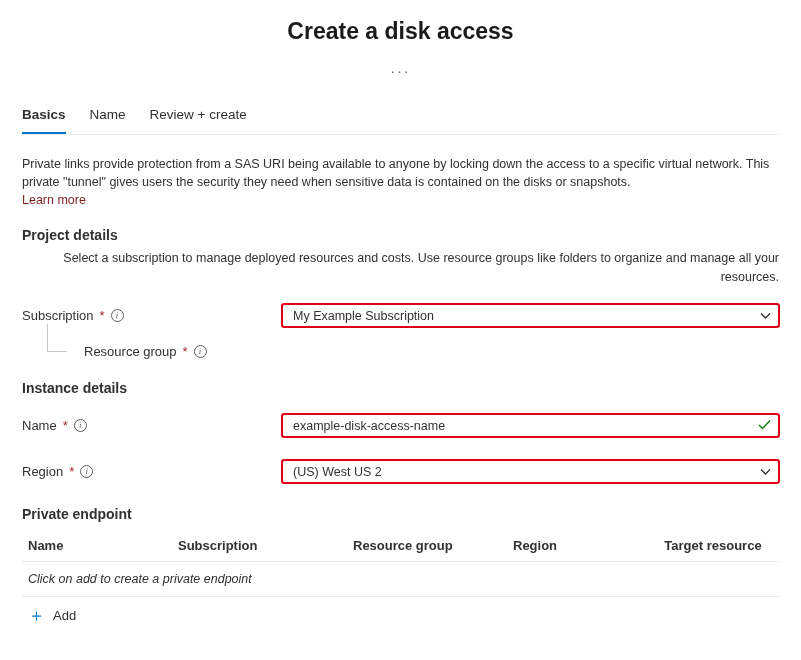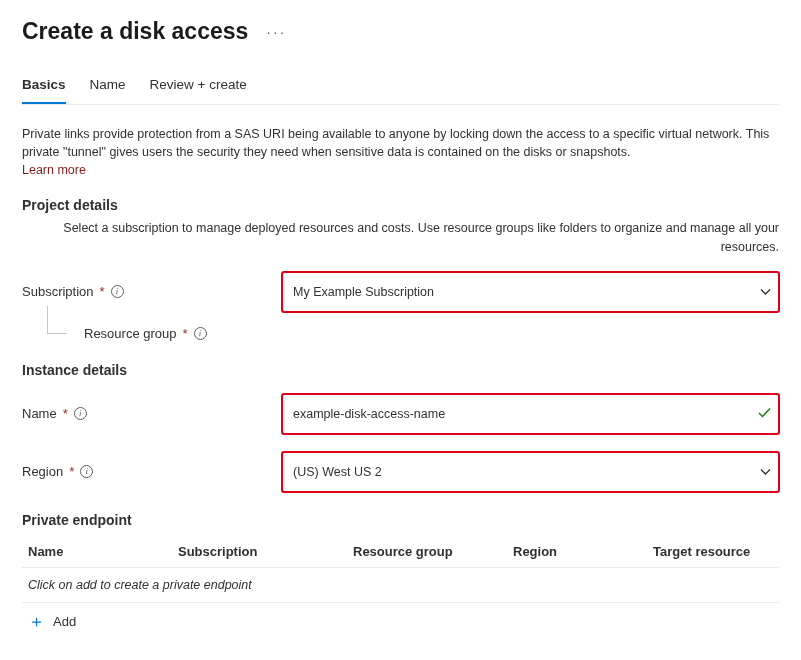--- a/index.html
+++ b/index.html
@@ -3,21 +3,21 @@
 <meta charset="utf-8">
 <style>
   * { box-sizing: border-box; }
   body {
     margin: 0; padding: 0; width: 801px; height: 660px;
     font-family: "Segoe UI", -apple-system, sans-serif;
     font-size: 13px; color: #323130; background: #fff;
     overflow: hidden;
   }
   .page { padding: 18px 22px; }
-  .header { display: flex; align-items: center; gap: 14px; margin-bottom: 24px; }
+  .header { display: flex; align-items: center; gap: 14px; margin-bottom: 16px; flex-direction: column; }
   .title { font-size: 23px; font-weight: 600; color: #1b1a19; }
   .ellipsis-btn { font-size: 14px; color: #605e5c; letter-spacing: 2px; cursor: pointer; padding: 4px; }
   .tabs { display: flex; gap: 24px; border-bottom: 1px solid #edebe9; margin-bottom: 20px; }
   .tab { padding: 8px 0 10px 0; font-size: 13.5px; color: #323130; cursor: pointer; border-bottom: 2px solid transparent; }
   .tab.active { font-weight: 600; border-bottom: 2px solid #0078d4; }
   .intro { font-size: 12.5px; color: #323130; line-height: 1.45; margin-bottom: 18px; }
   .link { color: #7f1d1d; cursor: pointer; }
   .section-title { font-weight: 600; font-size: 14px; margin: 14px 0 6px 0; }
   .section-desc { font-size: 12.5px; color: #323130; line-height: 1.45; margin-bottom: 16px; text-align: right; }
   .field-row { display: flex; align-items: center; margin-bottom: 8px; min-height: 28px; }
@@ -30,40 +30,40 @@
   .field-label.sub { padding-left: 62px; }
   .req { color: #a4262c; }
   .info-icon {
     display: inline-flex; align-items: center; justify-content: center;
     width: 13px; height: 13px; border: 1px solid #605e5c; border-radius: 50%;
     font-size: 9px; color: #605e5c; font-style: italic; font-family: Georgia, serif;
     line-height: 1; cursor: help;
   }
   .ctl-wrap { flex: 1; position: relative; }
   .ctl {
-    width: 100%; height: 40px; border: 1px solid #605e5c; background: #fff;
+    width: 100%; height: 23px; border: 1px solid #605e5c; background: #fff;
     padding: 0 26px 0 10px; font-size: 12.5px; color: #323130;
     font-family: inherit; outline: none; border-radius: 2px;
   }
   .hl { outline: 2px solid #e1001a; outline-offset: -1px; border-color: #e1001a; }
   .chevron-down {
     position: absolute; right: 8px; top: 50%; transform: translateY(-50%);
     pointer-events: none;
   }
   .chevron-down svg { display: block; }
   .check-ok { position: absolute; right: 8px; top: 50%; transform: translateY(-50%); color: #107c10; pointer-events: none; }
   .sublink-row { margin: 4px 0 14px 260px; }
   .sublink { font-size: 12.5px; color: #0065b3; cursor: pointer; }
   .table-head-row { display: flex; padding: 10px 6px 8px 6px; border-bottom: 1px solid #edebe9; }
   .th { font-weight: 600; font-size: 13px; color: #323130; }
   .col-name { width: 150px; }
   .col-sub  { width: 175px; }
   .col-rg   { width: 160px; }
   .col-reg  { width: 140px; }
-  .col-tgt  { flex: 1; }
+  .col-tgt  { flex: 1; text-align: center; }
   .empty-row { padding: 10px 6px; font-style: italic; color: #323130; font-size: 12.5px; border-bottom: 1px solid #edebe9; }
   .add-row { display: flex; align-items: center; gap: 8px; padding: 10px 6px; cursor: pointer; }
   .plus-icon { color: #0078d4; font-size: 17px; line-height: 1; }
   .spacer-10 { height: 10px; }
 </style>
 </head>
 <body>
 
 <div class="page">
 

